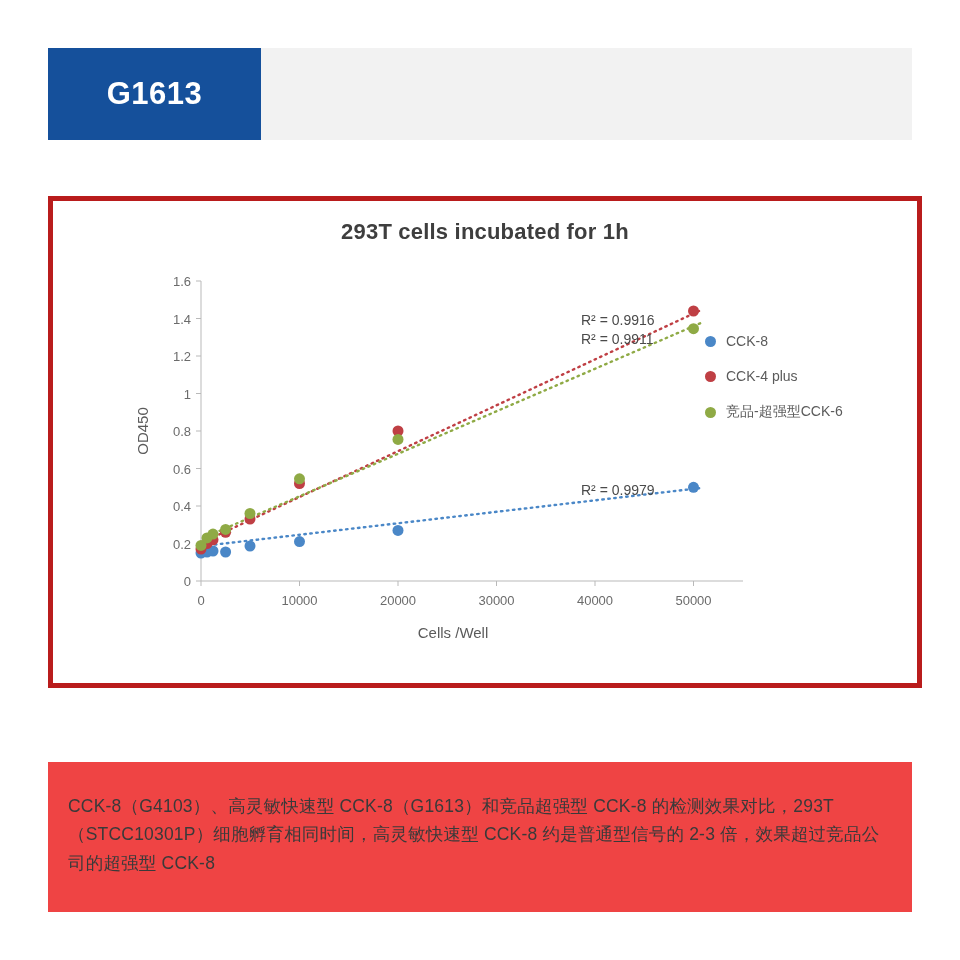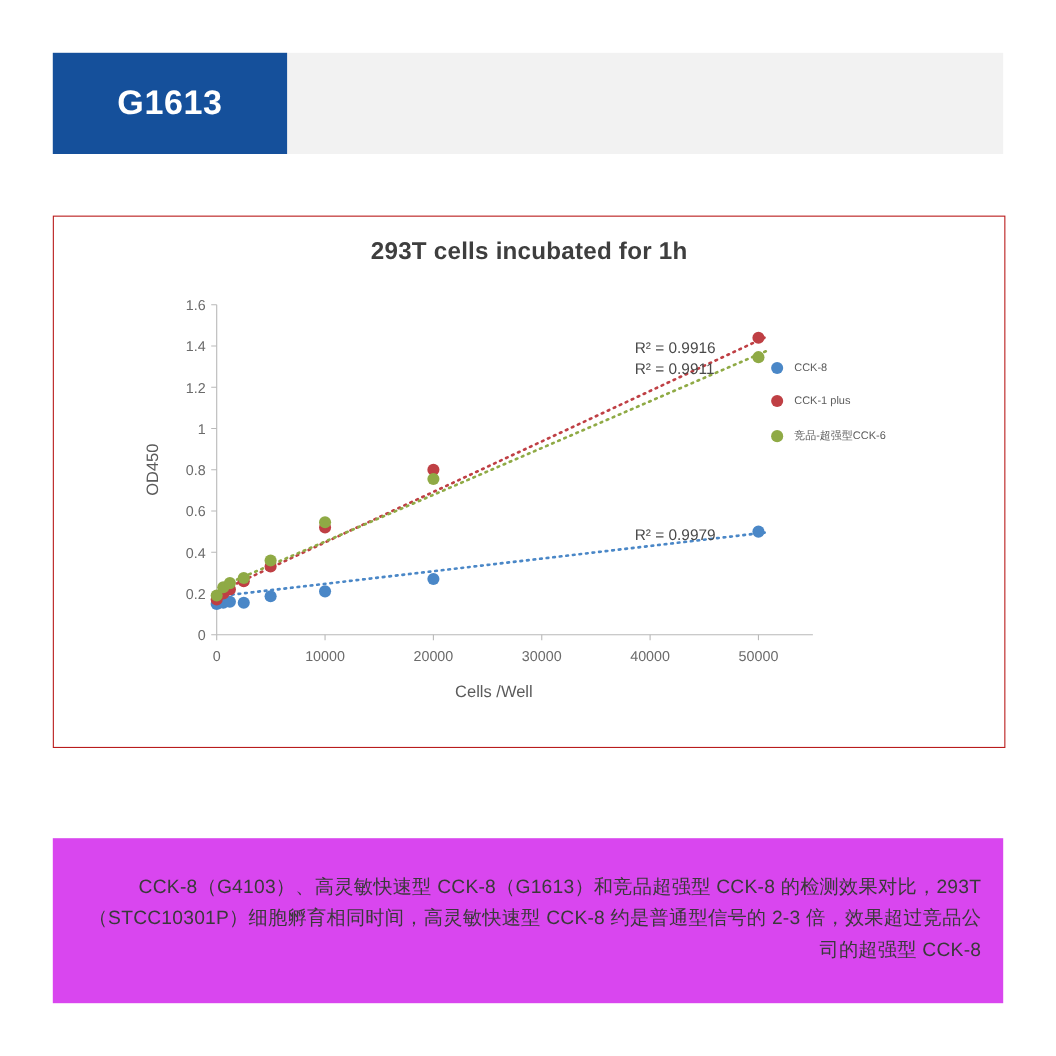--- a/index.html
+++ b/index.html
@@ -54,21 +54,21 @@
   }
 
   
   .chart-card {
     position: absolute;
     left: 48px;
     top: 196px;
     width: 864px;
     height: 482px;
     background: #ffffff;
-    border: 1px solid #b91c1c;
+    border: 5px solid #b91c1c;
   }
   .chart-title {
     position: absolute;
     left: 0;
     top: 18px;
     width: 100%;
     text-align: center;
     font-size: 22px;
     font-weight: bold;
     color: #3e3e3e;
@@ -83,21 +83,21 @@
     height: 482px;
   }
   .plot-svg { display: block; }
 
   
   .legend {
     position: absolute;
     left: 652px;
     top: 132px;
     width: 210px;
-    font-size: 10px;
+    font-size: 14px;
     color: #5b5b5b;
   }
   .legend-item {
     display: flex;
     align-items: center;
     margin-bottom: 19px;
     white-space: nowrap;
   }
   .legend-dot {
     width: 11px;
@@ -107,22 +107,21 @@
     flex: 0 0 auto;
   }
 
   
   .note {
     position: absolute;
     left: 48px;
     top: 762px;
     width: 864px;
     height: 150px;
-    background: #d946ef;
-    text-align: right;
+    background: #ef4444;
   }
   .note-text {
     position: absolute;
     left: 20px;
     top: 30px;
     width: 824px;
     font-size: 17.5px;
     line-height: 1.62;
     color: #3a3a3a;
     letter-spacing: 0.2px;
@@ -234,21 +233,21 @@
       </svg>
     </div>
 
     <div class="legend">
       <div class="legend-item">
         <span class="legend-dot" style="background:#4a87c7"></span>
         <span>CCK-8</span>
       </div>
       <div class="legend-item">
         <span class="legend-dot" style="background:#bf3f44"></span>
-        <span>CCK-1 plus</span>
+        <span>CCK-4 plus</span>
       </div>
       <div class="legend-item">
         <span class="legend-dot" style="background:#8faa45"></span>
         <span>竞品-超强型CCK-6</span>
       </div>
     </div>
   </div>
 
   <div class="note">
     <div class="note-text">CCK-8（G4103）、高灵敏快速型 CCK-8（G1613）和竞品超强型 CCK-8 的检测效果对比，293T（STCC10301P）细胞孵育相同时间，高灵敏快速型 CCK-8 约是普通型信号的 2-3 倍，效果超过竞品公司的超强型 CCK-8</div>

